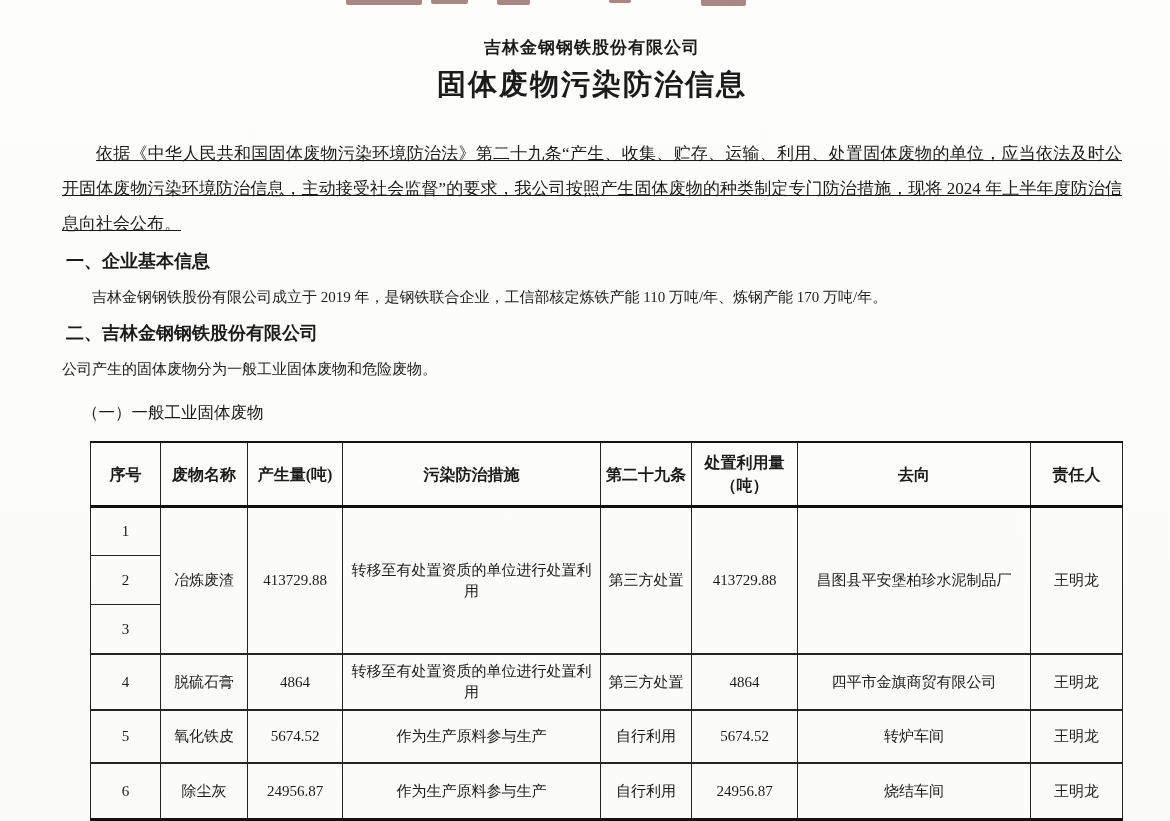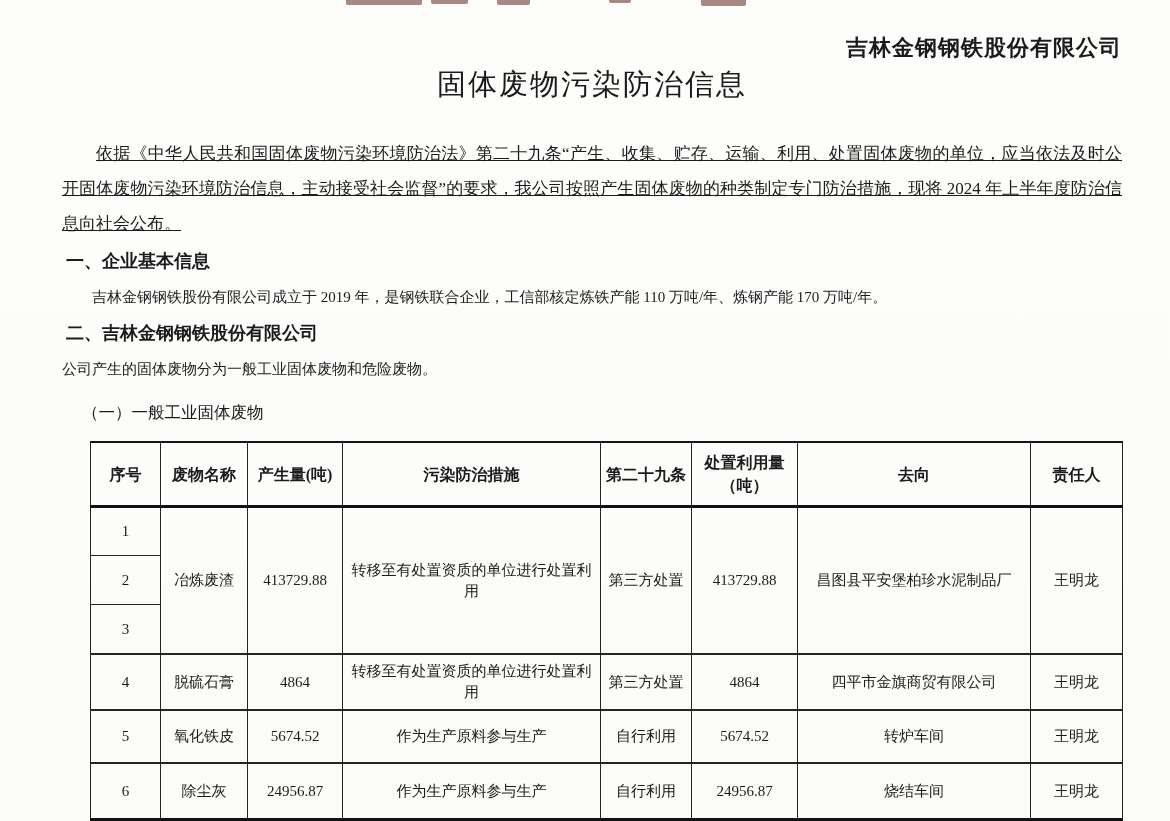--- a/index.html
+++ b/index.html
@@ -28,31 +28,31 @@
   .tm1 { left: 346px; width: 76px; height: 5px; }
   .tm2 { left: 431px; width: 37px; height: 4px; }
   .tm3 { left: 497px; width: 33px; height: 5px; }
   .tm4 { left: 609px; width: 22px; height: 3px; }
   .tm5 { left: 701px; width: 45px; height: 6px; }
 
   .content {
     padding: 36px 48px 0 62px;
   }
   .company-name {
-    text-align: right;
-    font-size: 22px;
+    text-align: center;
+    font-size: 17px;
     font-weight: bold;
     letter-spacing: 1px;
     line-height: 24px;
   }
   .doc-title {
     margin: 4px 0 0 0;
     text-align: center;
     font-size: 29px;
-    font-weight: normal;
+    font-weight: bold;
     letter-spacing: 2px;
     line-height: 40px;
   }
   .intro {
     margin: 32px 0 0 0;
     font-size: 17px;
     line-height: 35px;
     text-align: justify;
     text-indent: 2em;
     text-decoration: underline;

